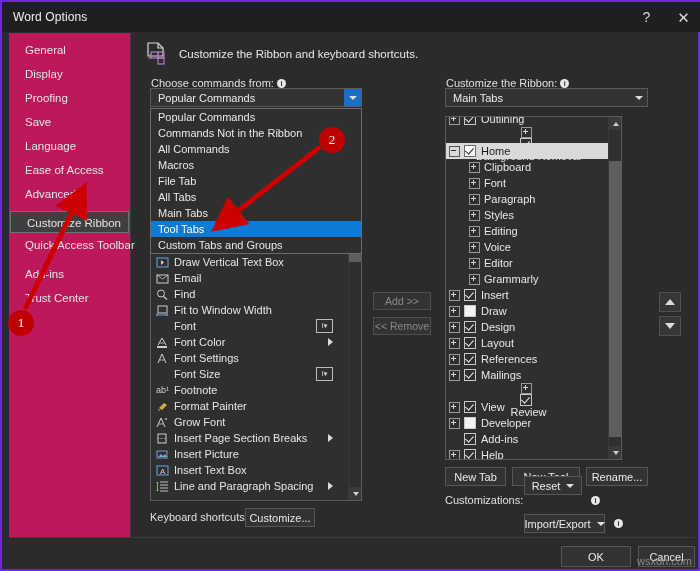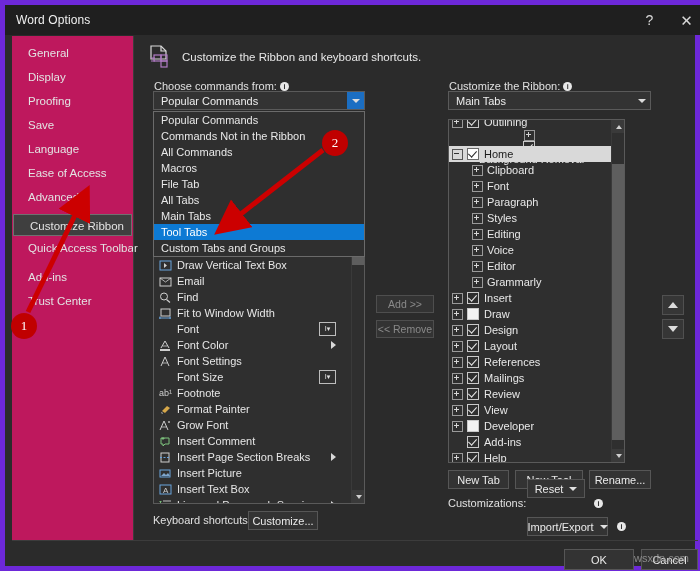--- a/index.html
+++ b/index.html
@@ -8,21 +8,21 @@
     background:#1f1f1f;
     font-family:"Liberation Sans", sans-serif;
     font-size:11px;
     color:#e6e6e6;
     position:relative;
     -webkit-font-smoothing:antialiased;
   }
   .dialog{
     position:absolute;left:0;top:0;width:700px;height:571px;
     background:#2b2b2b;
-    border:5px solid #6d28d9;
+    border:2px solid #6d28d9;
     box-sizing:border-box;
   }
   
   .titlebar{
     position:absolute;left:0;top:0;width:700px;height:30px;
     background:#1f1f1f;
     display:flex;align-items:center;
   }
   .title-text{
     margin-left:11px;font-size:12px;color:#f0f0f0;letter-spacing:.1px;
@@ -399,29 +399,20 @@
         <span class="cmd-ico">
           <svg width="13" height="11" viewBox="0 0 13 11">
               <path d="M1 10 L5 1 L9 10" fill="none" stroke="#cfcfcf" stroke-width="1"></path>
               <path d="M2.5 7 h5" stroke="#cfcfcf" stroke-width=".8"></path>
               <path d="M10 3 v-2 M9 2 h2" stroke="#cfcfcf" stroke-width=".8"></path>
             </svg>
         </span>
         <span>Grow Font</span>
       </div>
 
-      <div class="cmd-row">
-        <span class="cmd-ico">
-          <svg width="13" height="11" viewBox="0 0 13 11">
-              <path d="M2 2 h8 v6 h-4 l-2 2 v-2 h-2z" fill="none" stroke="#7fc47f" stroke-width="1"></path>
-              <path d="M4 1 v3 M2.5 2.5 h3" stroke="#7fc47f" stroke-width=".9"></path>
-            </svg>
-        </span>
-        <span>Insert Comment</span>
-      </div>
 
       <div class="cmd-row">
         <span class="cmd-ico">
           <svg width="13" height="11" viewBox="0 0 13 11">
               <rect x="2" y="1" width="8" height="9" fill="none" stroke="#cfcfcf" stroke-width="1"></rect>
               <path d="M1 5.5 h10" stroke="#6aa5dd" stroke-width="1" stroke-dasharray="2 1.5"></path>
             </svg>
         </span>
         <span>Insert Page  Section Breaks</span>
         <span class="cmd-extra">
@@ -552,21 +543,21 @@
         <div class="tree-row" style="padding-left: 3px;">
           <span class="exp plus"></span>
           <span class="cbx on"></span>
           <span>References</span>
         </div>
         <div class="tree-row" style="padding-left: 3px;">
           <span class="exp plus"></span>
           <span class="cbx on"></span>
           <span>Mailings</span>
         </div>
-        <div class="tree-row" style="padding-left: 3px;">
+        <div class="tree-row" style="padding-left: 3px; flex-direction: column;">
           <span class="exp plus"></span>
           <span class="cbx on"></span>
           <span>Review</span>
         </div>
         <div class="tree-row" style="padding-left: 3px;">
           <span class="exp plus"></span>
           <span class="cbx on"></span>
           <span>View</span>
         </div>
         <div class="tree-row" style="padding-left: 3px;">

